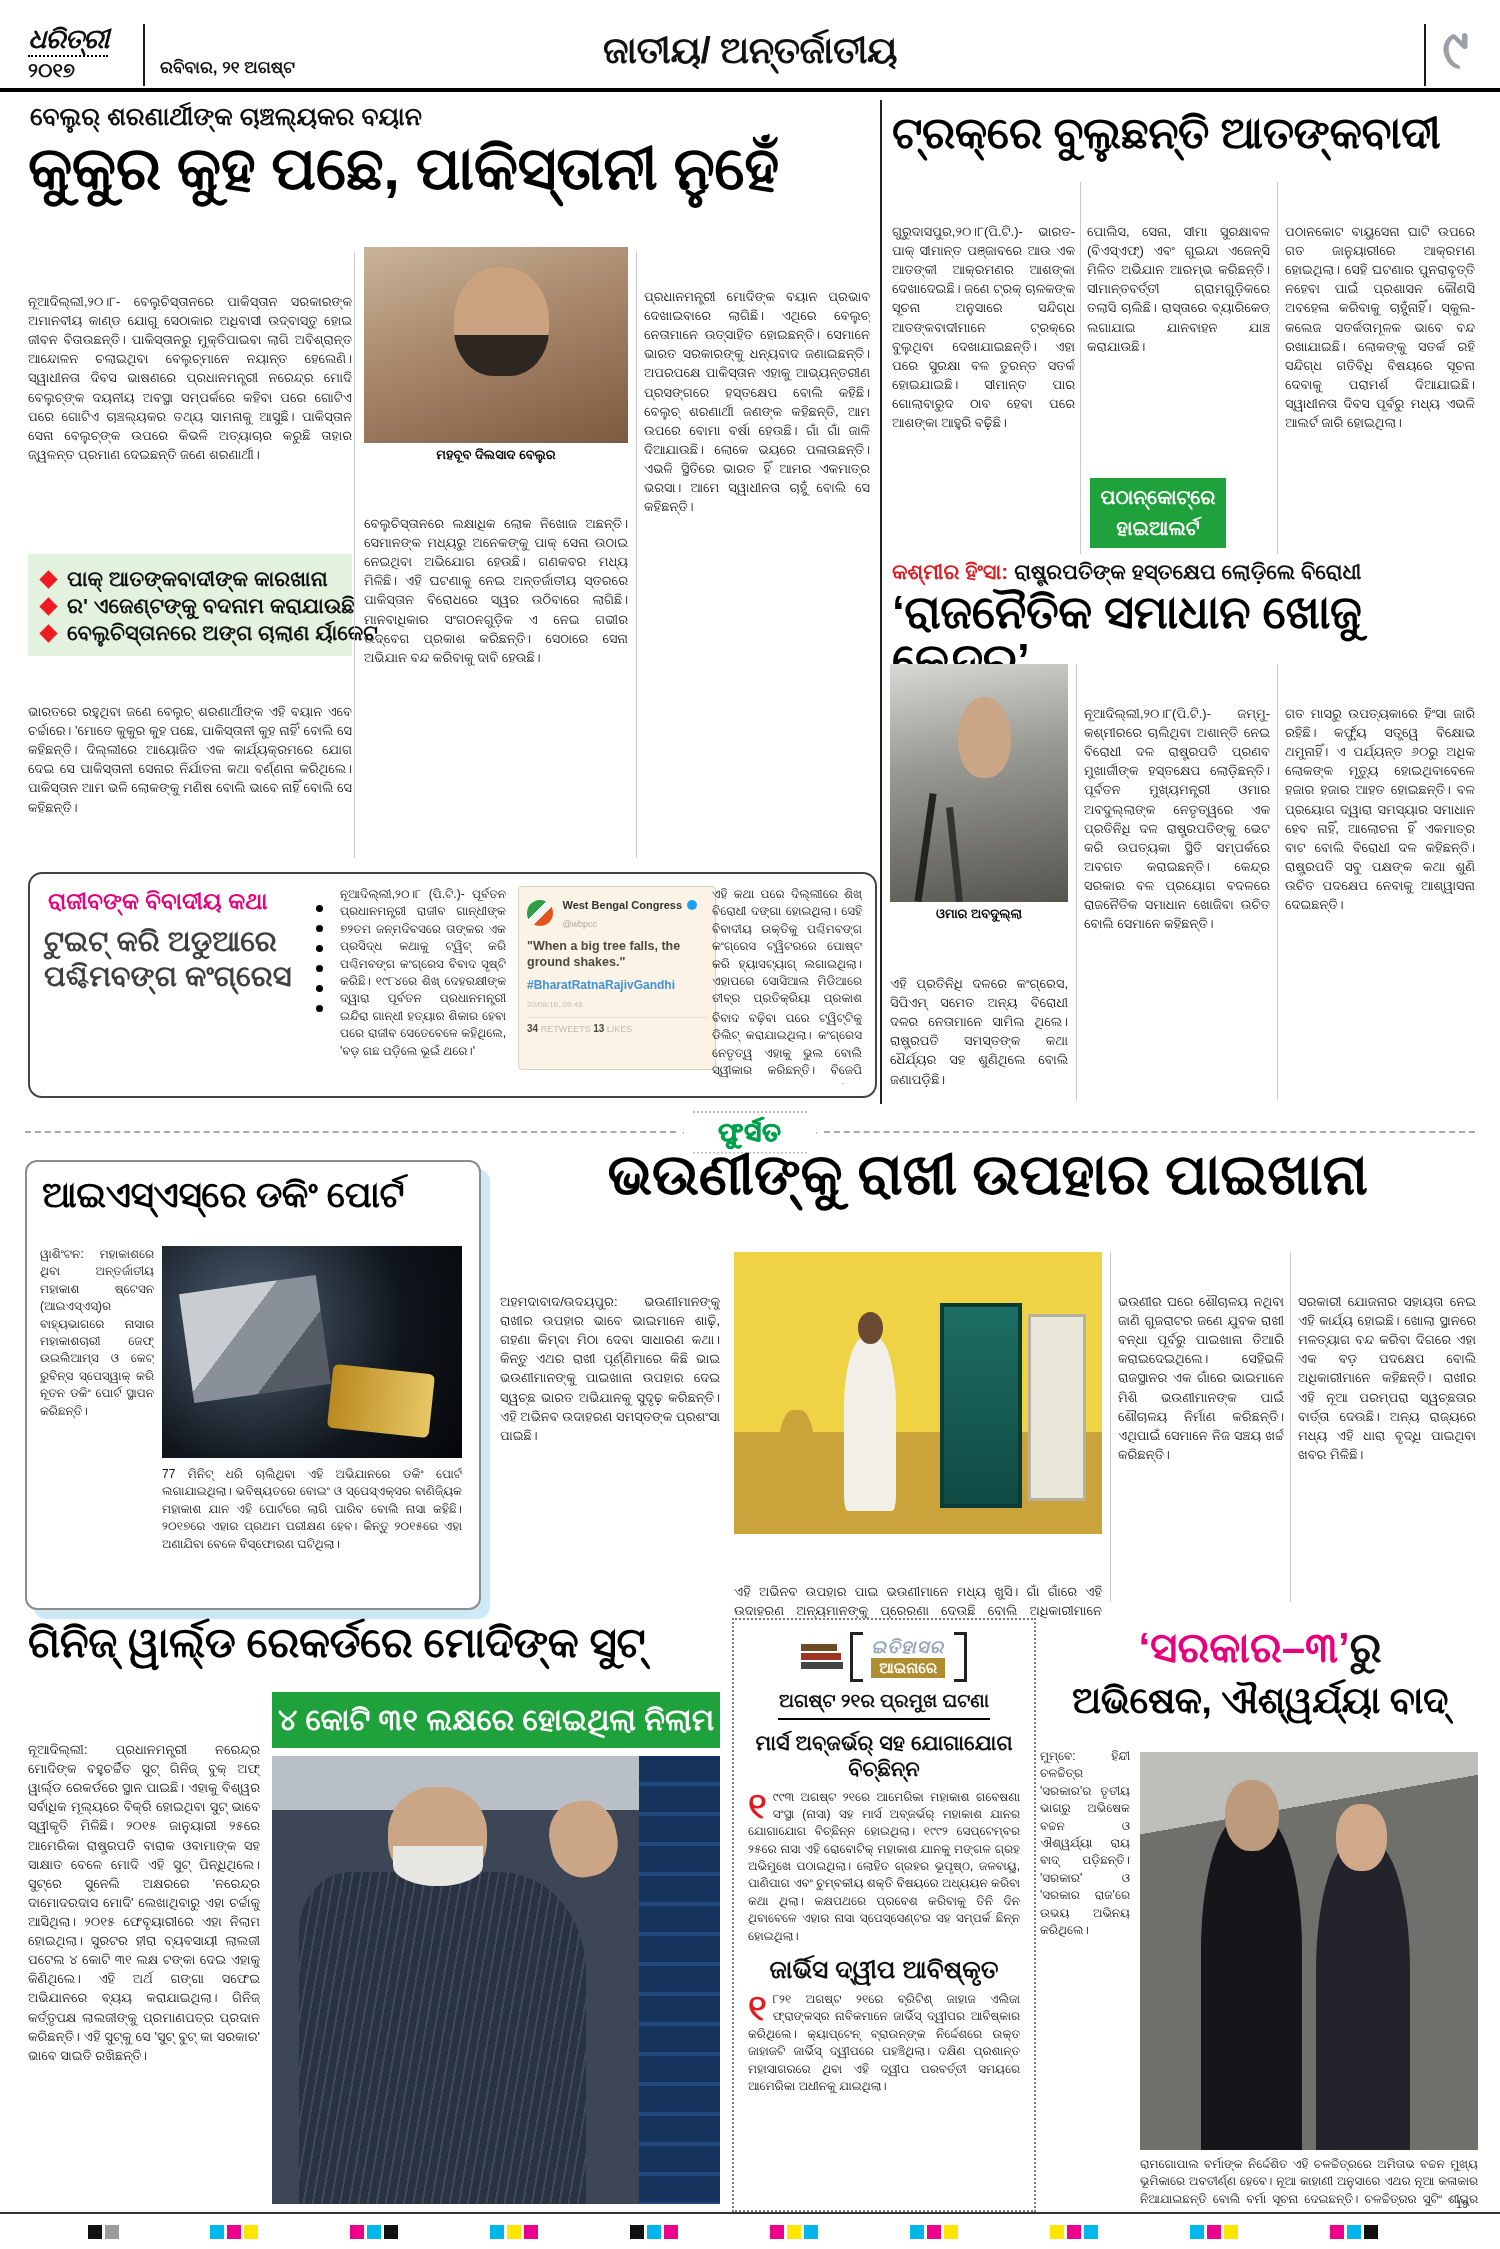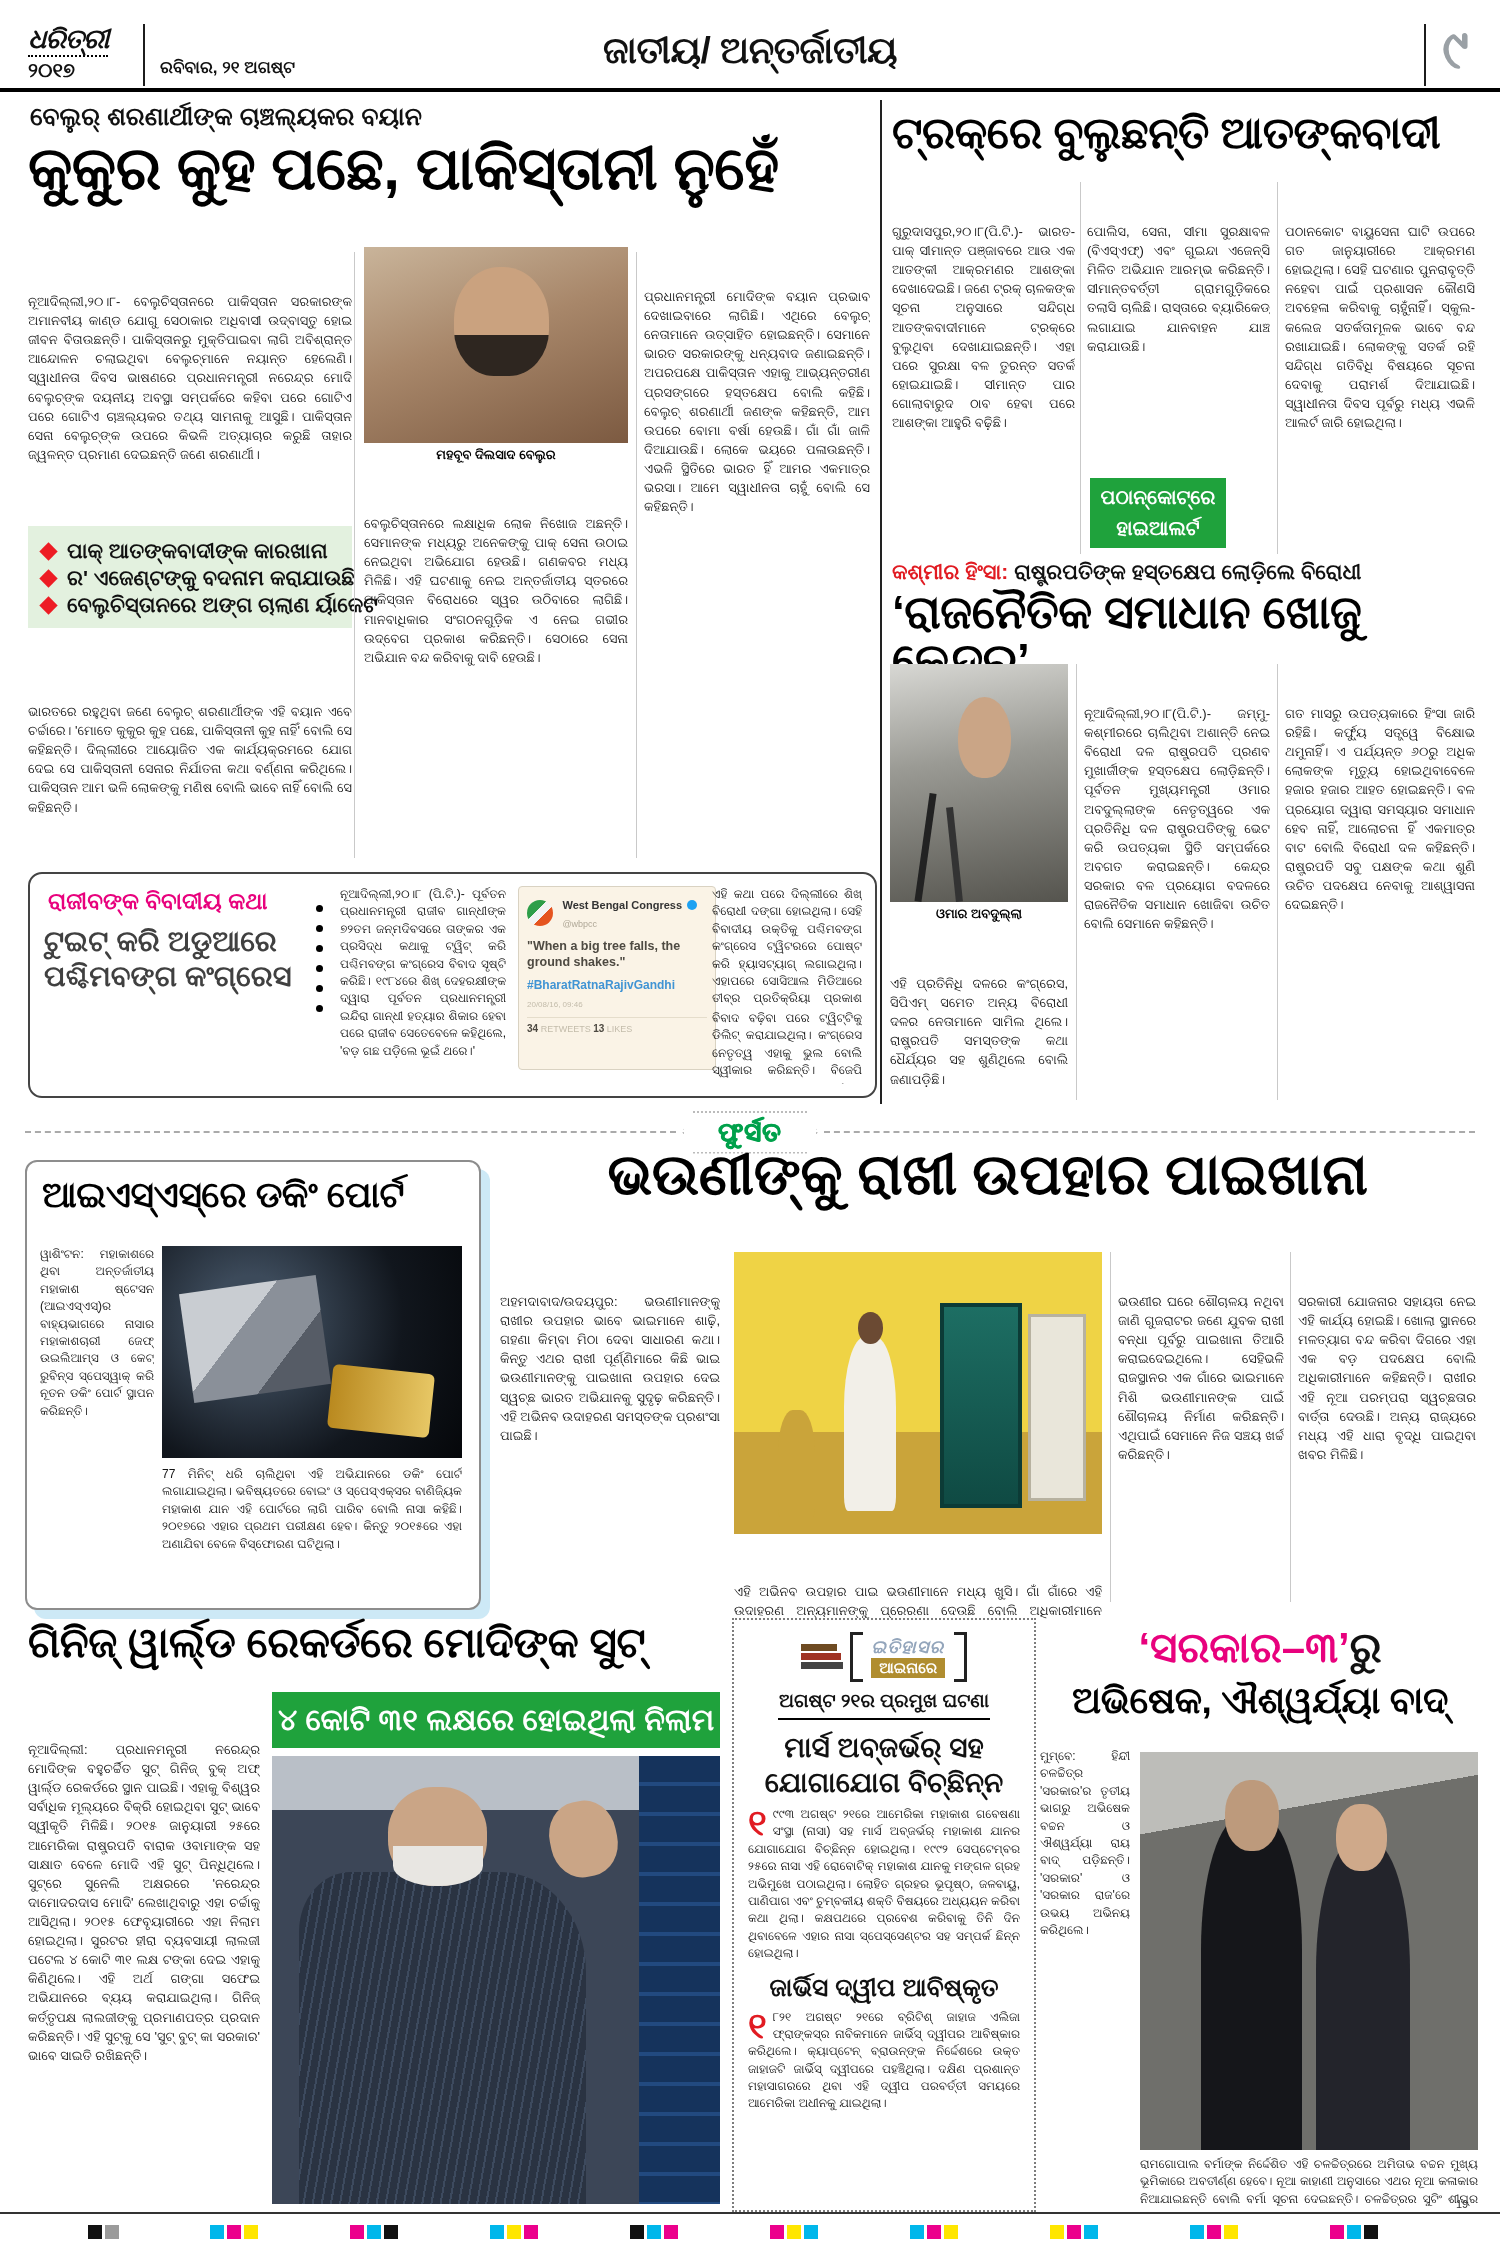--- a/index.html
+++ b/index.html
@@ -43,21 +43,21 @@
   .divider .dl{flex:1;border-top:2px dashed #aaa;}
   .badge{border:2px dotted #bbb;background:#fff;padding:4px 34px;margin:0 6px;
          clip-path:polygon(8% 0,92% 0,100% 50%,92% 100%,8% 100%,0 50%);}
   .badge span{font-size:26px;font-weight:bold;color:#00a14b;-webkit-text-stroke:1px #00a14b;letter-spacing:1px;}
   
   .issbox{border:2px solid #8d8d8d;border-radius:12px;box-shadow:9px 9px 0 #cde9f6;background:#fff;}
   .greenbar{background:#1fa23c;color:#fff;font-weight:bold;font-size:30px;text-align:center;line-height:56px;}
   .greenchip{background:#1fa23c;color:#fff;font-weight:bold;font-size:20px;text-align:center;line-height:1.55;padding:4px 2px;}
   .histbox{border:2px dotted #7c7c7c;background:#fff;padding:12px 14px;}
   .hist-sub{font-size:19px;font-weight:bold;text-align:center;}
-  .hist-title{font-size:28px;font-weight:bold;text-align:center;line-height:1.25;margin:10px 0 6px 0;}
+  .hist-title{font-size:21px;font-weight:bold;text-align:center;line-height:1.25;margin:10px 0 6px 0;}
   .hist-title2{font-size:25px;font-weight:bold;text-align:center;margin:10px 0 6px 0;}
   .dropcap{float:left;font-size:36px;line-height:30px;font-weight:bold;color:#e11b22;margin:2px 6px 0 0;}
   .books{position:relative;width:44px;height:34px;display:inline-block;vertical-align:middle;}
   .books i{position:absolute;left:0;height:7px;width:40px;background:#8a2f1e;}
   .books i:nth-child(1){top:4px;background:#6e4b22;width:36px;}
   .books i:nth-child(2){top:13px;background:#a03424;}
   .books i:nth-child(3){top:22px;background:#444;width:42px;}
   .hist-logo-1{font-size:18px;font-weight:bold;font-style:italic;color:#93a5bb;letter-spacing:1px;}
   .hist-logo-2{font-size:15px;font-weight:bold;color:#fff;background:#b08d2f;padding:1px 8px;display:inline-block;}
   .bracket{display:inline-block;width:10px;height:44px;border:3px solid #222;vertical-align:middle;}
@@ -111,21 +111,21 @@
   <div class="abs section-title" style="left:420px;top:30px;width:660px;">ଜାତୀୟ/ ଅନ୍ତର୍ଜାତୀୟ</div>
   <div class="abs rule-v" style="left:1424px;top:24px;height:62px;"></div>
   <div class="abs pagenum" style="left:1442px;top:18px;">୯</div>
   <div class="abs rule-h" style="left:0;top:88px;width:1500px;height:4px;"></div>
 
   <div class="abs" style="left:30px;top:102px;width:760px;font-size:25px;font-weight:600;">ବେଲୁର୍ ଶରଣାର୍ଥୀଙ୍କ ଚାଞ୍ଚଲ୍ୟକର ବୟାନ</div>
   <div class="abs headline" style="left:28px;top:138px;width:852px;font-size:60px;line-height:1.04;">କୁକୁର କୁହ ପଛେ, ପାକିସ୍ତାନୀ ନୁହେଁ</div>
 
   <div class="abs bt" style="left:28px;top:252px;width:324px;height:296px;overflow:hidden;">ନୂଆଦିଲ୍ଲୀ,୨୦।୮- ବେଲୁଚିସ୍ତାନରେ ପାକିସ୍ତାନ ସରକାରଙ୍କ ଅମାନବୀୟ କାଣ୍ଡ ଯୋଗୁ ସେଠାକାର ଅଧିବାସୀ ଉଦ୍‌ବାସ୍ତୁ ହୋଇ ଜୀବନ ବିତାଉଛନ୍ତି। ପାକିସ୍ତାନରୁ ମୁକ୍ତିପାଇବା ଲାଗି ଅବିଶ୍ରାନ୍ତ ଆନ୍ଦୋଳନ ଚଲାଇଥିବା ବେଲୁଚ୍‌ମାନେ ନୟାନ୍ତ ହେଲେଣି। ସ୍ୱାଧୀନତା ଦିବସ ଭାଷଣରେ ପ୍ରଧାନମନ୍ତ୍ରୀ ନରେନ୍ଦ୍ର ମୋଦି ବେଲୁଚ୍‌ଙ୍କ ଦୟନୀୟ ଅବସ୍ଥା ସମ୍ପର୍କରେ କହିବା ପରେ ଗୋଟିଏ ପରେ ଗୋଟିଏ ଚାଞ୍ଚଲ୍ୟକର ତଥ୍ୟ ସାମନାକୁ ଆସୁଛି। ପାକିସ୍ତାନ ସେନା ବେଲୁଚ୍‌ଙ୍କ ଉପରେ କିଭଳି ଅତ୍ୟାଚାର କରୁଛି ତାହାର ଜ୍ୱଳନ୍ତ ପ୍ରମାଣ ଦେଇଛନ୍ତି ଜଣେ ଶରଣାର୍ଥୀ।</div>
 
-  <div class="abs gbox" style="left:28px;top:526px;width:300px;">
+  <div class="abs gbox" style="left:28px;top:554px;width:300px;">
     <div class="row">
       <span class="diamond"></span>
       <span class="lbl">ପାକ୍ ଆତଙ୍କବାଦୀଙ୍କ କାରଖାନା</span>
     </div>
     <div class="row">
       <span class="diamond"></span>
       <span class="lbl">ର' ଏଜେଣ୍ଟଙ୍କୁ ବଦନାମ କରାଯାଉଛି</span>
     </div>
     <div class="row">
       <span class="diamond"></span>

